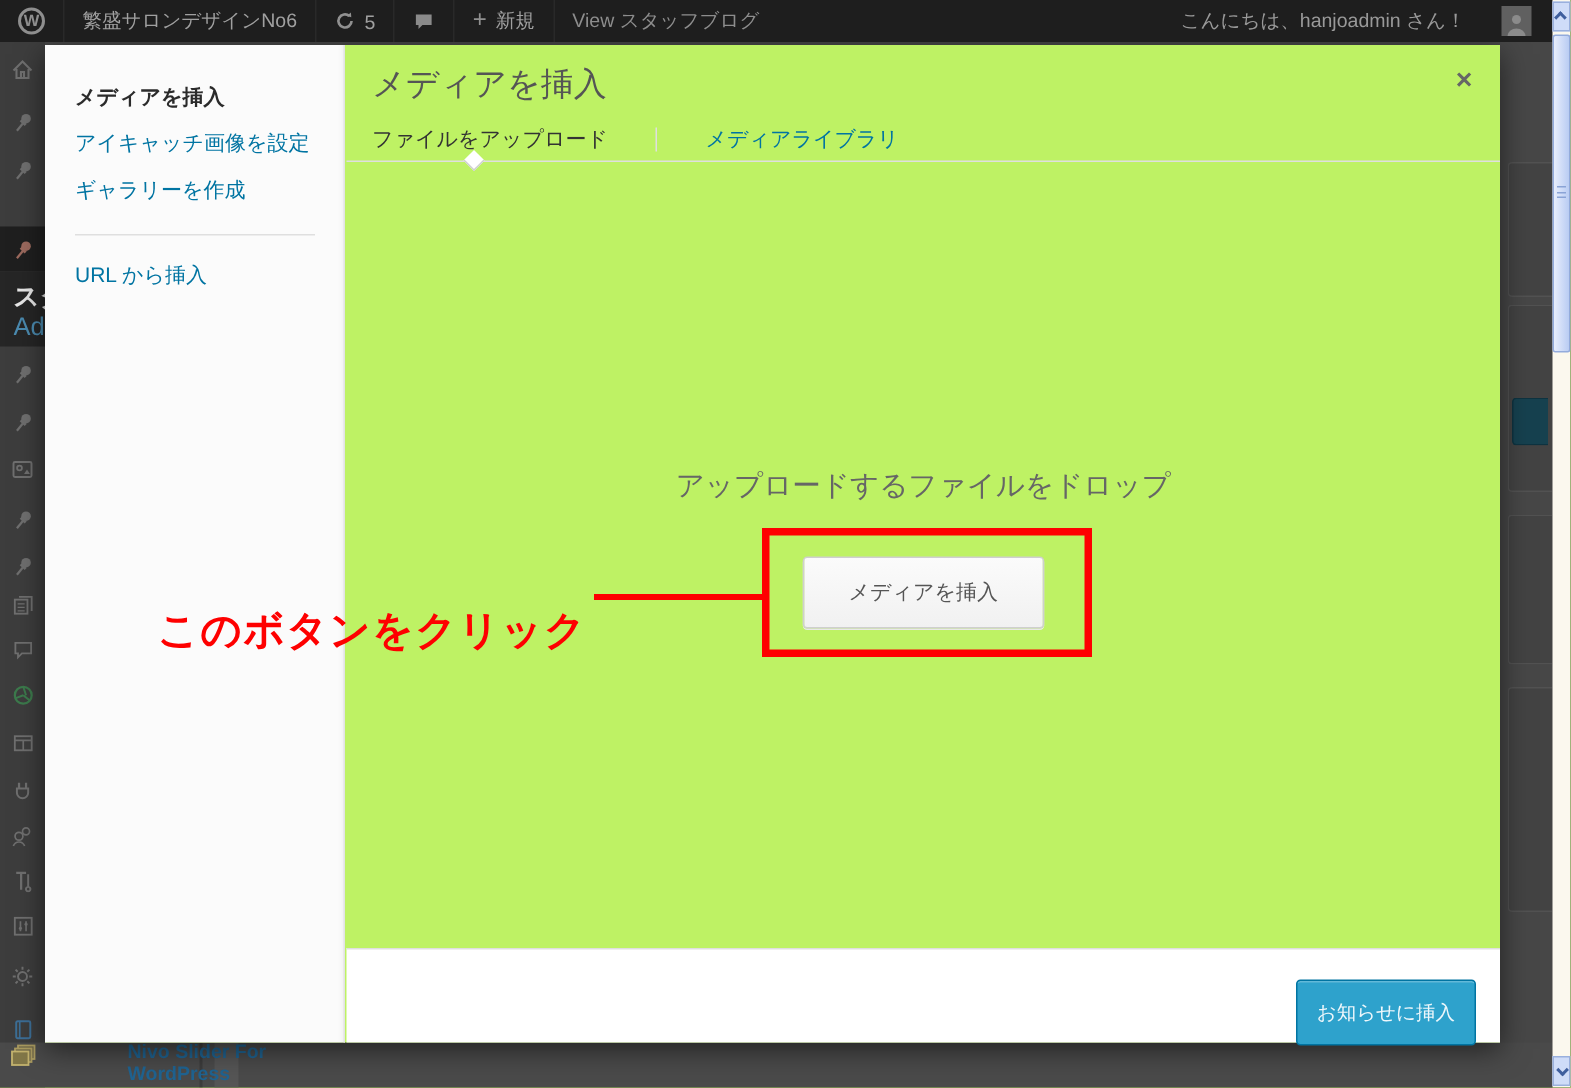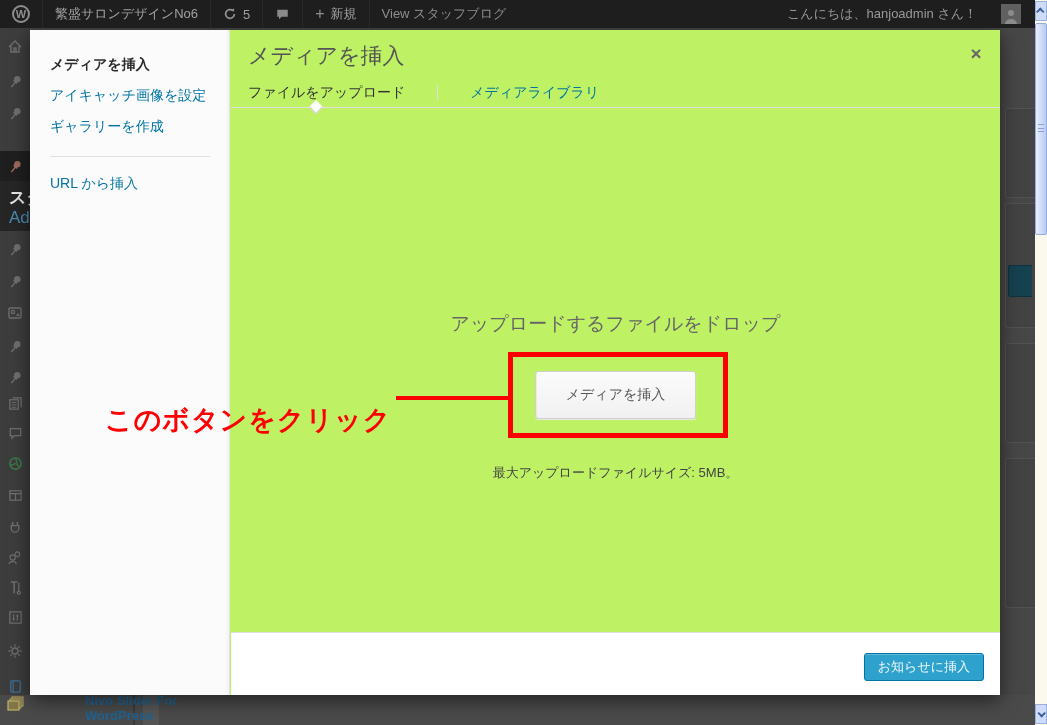--- a/index.html
+++ b/index.html
@@ -55,21 +55,21 @@
   .m-tab { cursor:pointer; }
   .m-tab.active { color:#333; }
   .m-tab.link { color:#0074a2; }
   .m-tab-sep { width:1px; height:16px; background:#dfdfdf; margin:0 13px; }
   .m-tabline { position:absolute; left:0; right:0; top:77px; height:1px; background:#dfdfdf; }
   .m-notch { position:absolute; left:80px; top:72px; width:10px; height:10px; background:#fff; border-right:1px solid #cfcfcf; border-bottom:1px solid #cfcfcf; transform:rotate(45deg); }
   .drop-instructions { position:absolute; left:0; right:0; top:281px; text-align:center; font-size:19px; color:#666; }
   .select-btn { position:absolute; left:50%; top:341px; transform:translateX(-50%); height:48px; padding:0 30px; font-size:14px; color:#555; background:linear-gradient(to bottom,#fbfbfb,#f1f1f1); border:1px solid #cfcfcf; border-radius:3px; box-shadow:0 1px 0 #e8e8e8; cursor:pointer; font-family:"Liberation Sans",sans-serif; }
   .max-size { position:absolute; left:0; right:0; top:434px; text-align:center; font-size:13px; color:#444; }
   .m-footer { position:absolute; left:0; right:0; bottom:0; height:63px; border-top:1px solid #dfdfdf; background:#fff; }
-  .insert-btn { position:absolute; right:16px; top:20px; height:28px; padding:0 13px; background:#2ea2cc; border:1px solid #0074a2; border-radius:3px; color:#eef7fb; font-size:13px; cursor:pointer; box-shadow:inset 0 1px 0 rgba(255,255,255,.25); font-family:"Liberation Sans",sans-serif; }
+  .insert-btn { position:absolute; right:16px; top:20px; height:44px; padding:0 13px; background:#2ea2cc; border:1px solid #0074a2; border-radius:3px; color:#eef7fb; font-size:13px; cursor:pointer; box-shadow:inset 0 1px 0 rgba(255,255,255,.25); font-family:"Liberation Sans",sans-serif; }
 
   
   .ann-text { position:absolute; left:73px; top:402px; z-index:70; font-size:27px; font-weight:bold; color:#fe0000; letter-spacing:1px; white-space:nowrap;margin-left:32px; }
   .ann-line { position:absolute; left:396px; top:396px; width:114px; height:4px; background:#fe0000; z-index:70; }
   .ann-box { position:absolute; left:508px; top:352px; width:220px; height:86px; border:5px solid #fe0000; z-index:70; }
 </style>
 </head>
 <body>
 
 <div class="adminbar">
@@ -278,21 +278,20 @@
     <div class="m-tabs">
       <span class="m-tab active">ファイルをアップロード</span>
       <span class="m-tab-sep"></span>
       <span class="m-tab link">メディアライブラリ</span>
     </div>
     <div class="m-tabline"></div>
     <div class="m-notch"></div>
 
     <div class="drop-instructions">アップロードするファイルをドロップ</div>
     <button class="select-btn">メディアを挿入</button>
-    <div class="max-size">最大アップロードファイルサイズ: 5MB。</div>
 
     <div class="m-footer">
       <button class="insert-btn">お知らせに挿入</button>
     </div>
   </div>
 </div>
 
 <div class="ann-text">このボタンをクリック</div>
 <div class="ann-line"></div>
 <div class="ann-box"></div>

